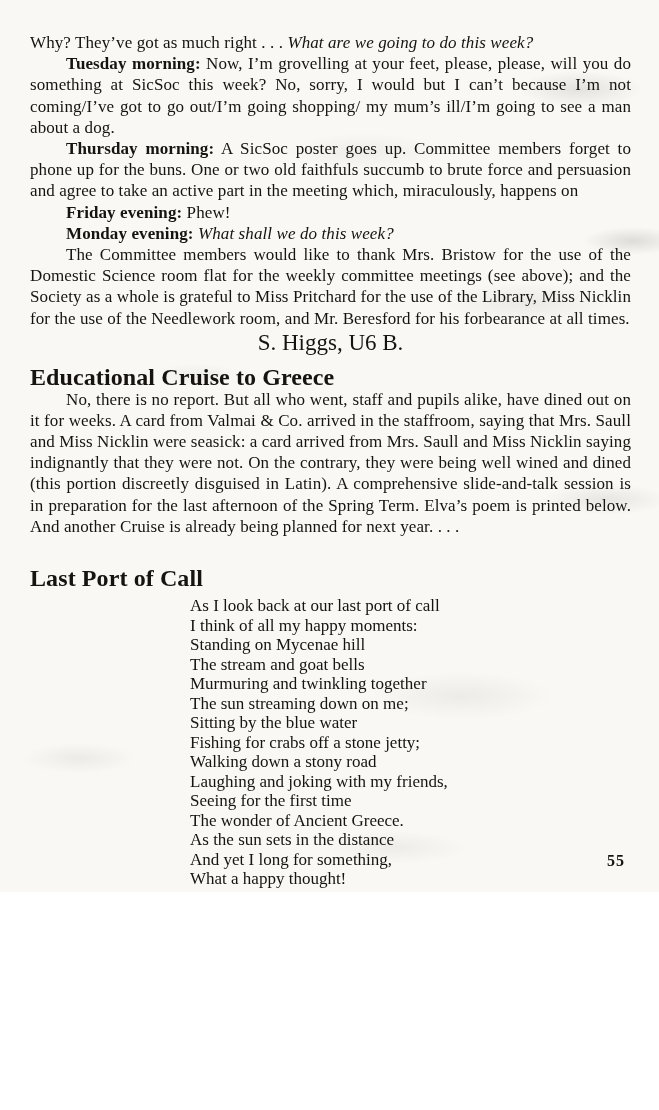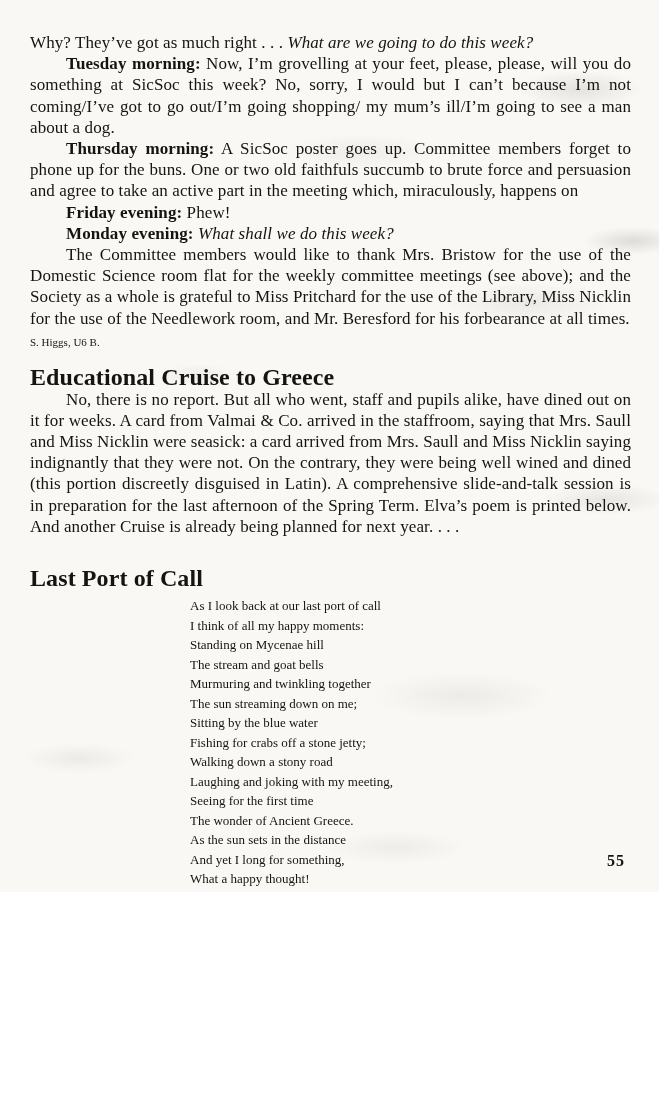--- a/index.html
+++ b/index.html
@@ -42,37 +42,37 @@
     line-height: 21.2px;
     text-align: justify;
     letter-spacing: 0.1px;
   }
   .indent { text-indent: 36px; }
   .mt     { margin-top: 7px; }
   b       { font-weight: bold; }
   i       { font-style: italic; }
   .sig {
     margin: 3px 0 0 0;
-    font-size: 11px;
+    font-size: 23px;
     line-height: 21.2px;
-    text-align: left;
+    text-align: center;
   }
   .sig-rose { padding-right: 22px; margin-top: 0; }
   h2.heading {
     margin: 14px 0 0 0;
     font-size: 24px;
     line-height: 21.5px;
     font-weight: bold;
     letter-spacing: 0.1px;
   }
   .poem {
     margin: 7px 0 0 160px;
   }
   .poem-line {
-    font-size: 13px;
+    font-size: 17px;
     line-height: 19.5px;
     white-space: nowrap;
   }
   .page-number {
     position: absolute;
     right: 34px;
     bottom: 22px;
     font-size: 16px;
     font-weight: bold;
     letter-spacing: 1px;
@@ -108,21 +108,21 @@
     <div class="poem">
       <div class="poem-line">As I look back at our last port of call</div>
       <div class="poem-line">I think of all my happy moments:</div>
       <div class="poem-line">Standing on Mycenae hill</div>
       <div class="poem-line">The stream and goat bells</div>
       <div class="poem-line">Murmuring and twinkling together</div>
       <div class="poem-line">The sun streaming down on me;</div>
       <div class="poem-line">Sitting by the blue water</div>
       <div class="poem-line">Fishing for crabs off a stone jetty;</div>
       <div class="poem-line">Walking down a stony road</div>
-      <div class="poem-line">Laughing and joking with my meeting,</div>
+      <div class="poem-line">Laughing and joking with my friends,</div>
       <div class="poem-line">Seeing for the first time</div>
       <div class="poem-line">The wonder of Ancient Greece.</div>
       <div class="poem-line">As the sun sets in the distance</div>
       <div class="poem-line">And yet I long for something,</div>
       <div class="poem-line">What a happy thought!</div>
       <div class="poem-line">Some happiness I found in Greece.</div>
     </div>
 
     <p class="sig sig-rose">E. Rose, 4L.</p>
 

